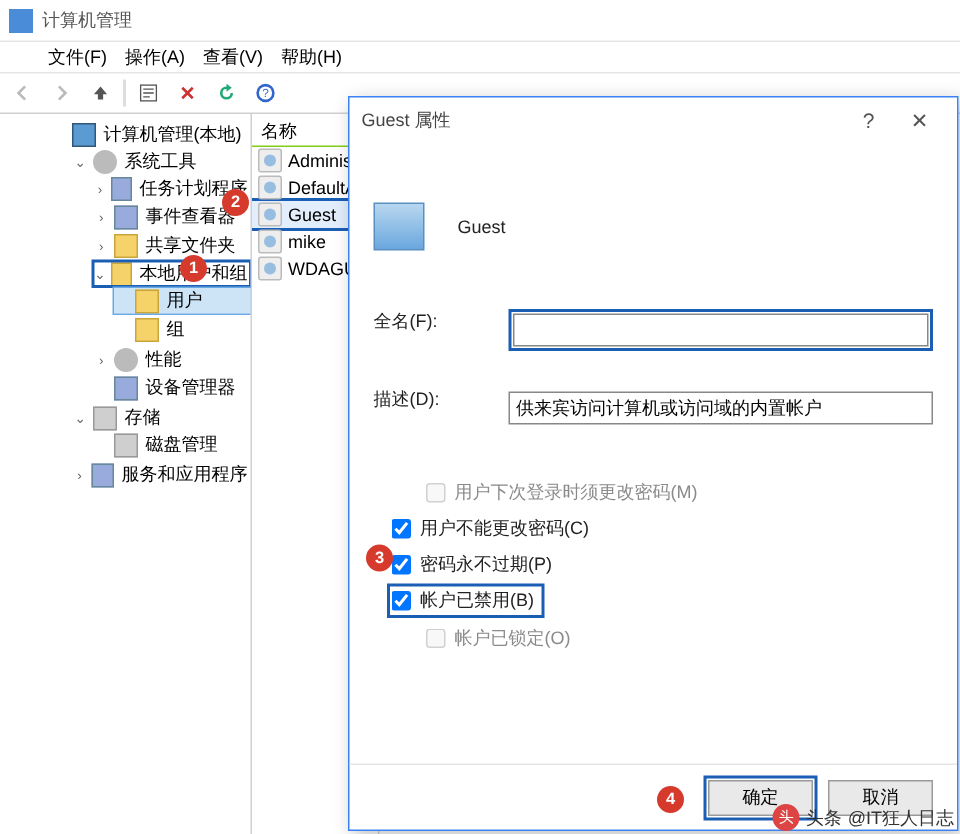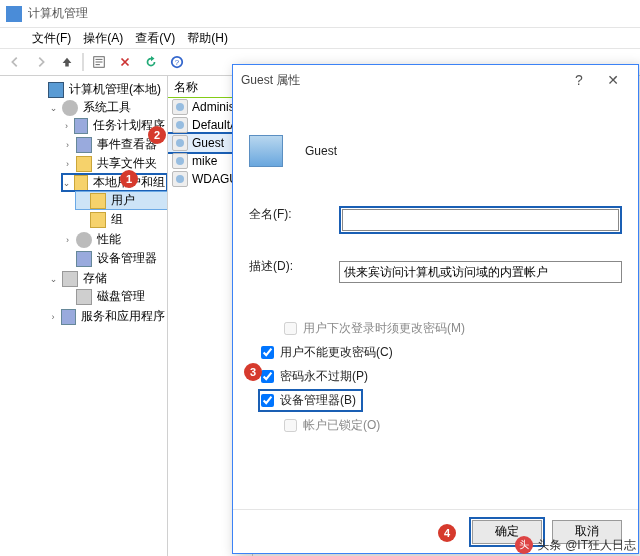--- a/index.html
+++ b/index.html
@@ -303,21 +303,21 @@
     <label class="chk">
         <input type="checkbox" checked="" style="">
         <span>用户不能更改密码(C)</span>
       </label>
     <label class="chk">
         <input type="checkbox" checked="" style="">
         <span>密码永不过期(P)</span>
       </label>
     <div style="margin:7px 0 7px 12px;"><label class="chk box" style="margin:0">
           <input type="checkbox" checked="" style="">
-          <span>设备管理器(B)</span>
+          <span>帐户已禁用(B)</span>
         </label></div>
     <label class="chk disabled">
         <input type="checkbox" disabled="" style="">
         <span>帐户已锁定(O)</span>
       </label>
   </div>
   <div class="dlg-actions">
     <button class="primary">确定</button>
     <button>取消</button>
   </div>

